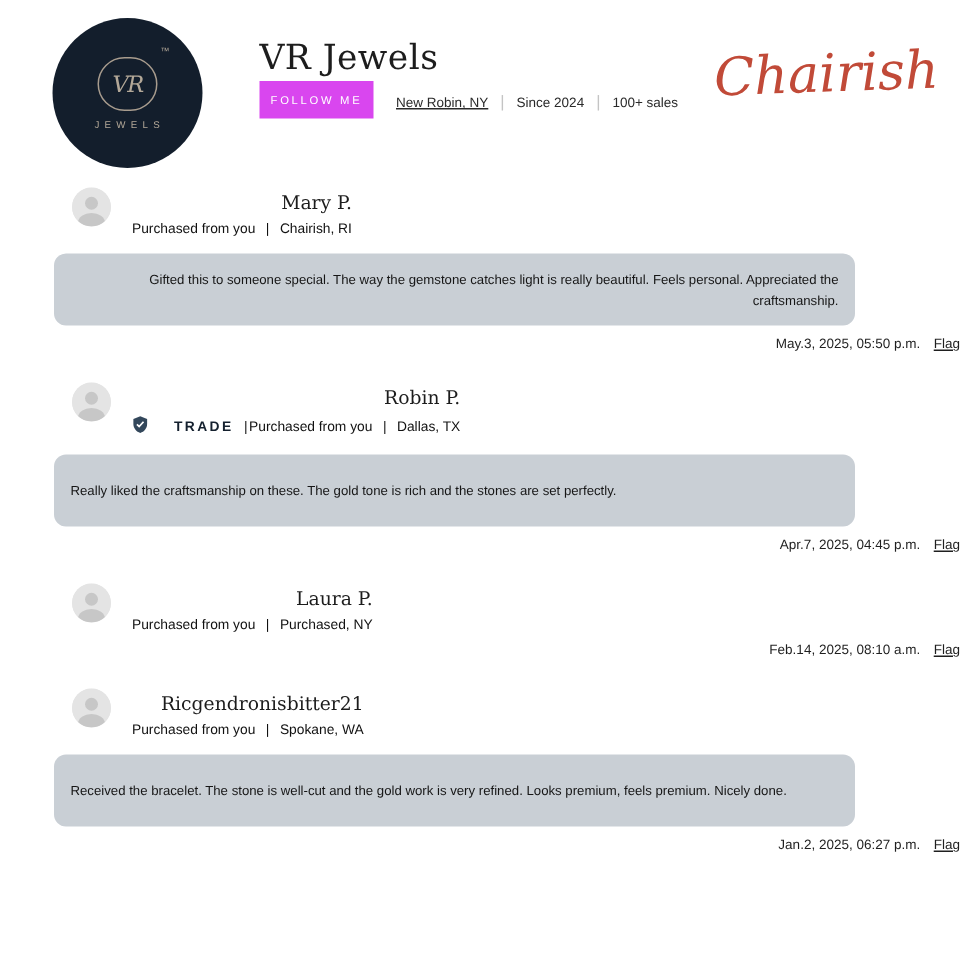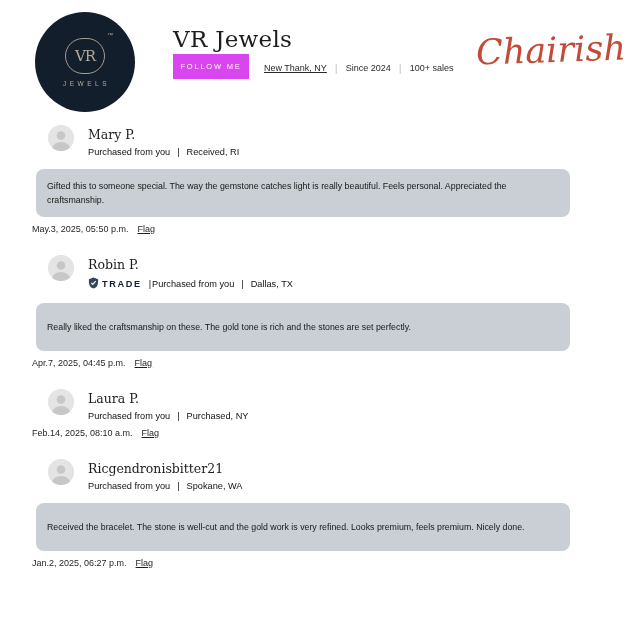--- a/index.html
+++ b/index.html
@@ -4,48 +4,48 @@
 <style>
   html,body{margin:0;padding:0;background:#ffffff;}
   body{width:640px;height:640px;overflow:hidden;font-family:"Liberation Sans",sans-serif;color:#1c1c1c;}
   .page{position:relative;width:640px;height:640px;}
 
   
   .header{position:relative;height:113px;}
   .logo-circle{position:absolute;left:35px;top:12px;width:100px;height:100px;border-radius:50%;
     background:#131e2c;display:flex;flex-direction:column;align-items:center;justify-content:center;}
   .logo-frame{position:relative;width:38px;height:34px;border:1.3px solid #a89c8e;border-radius:18px;
-    display:flex;align-items:center;justify-content:center;}
+    display:flex;align-items:center;justify-content:center;font-style:italic;}
   .logo-vr{font-family:"DejaVu Serif",serif;font-size:15px;color:#b3a898;letter-spacing:-1px;}
   .logo-tm{position:absolute;top:-7px;right:-9px;font-size:6px;color:#b3a898;}
   .logo-word{margin-top:6px;font-size:6.5px;letter-spacing:3.5px;color:#b3a898;padding-left:3px;}
 
   .store-title{position:absolute;left:173px;top:26px;font-family:"DejaVu Serif",serif;
     font-size:23px;color:#1d1d1d;letter-spacing:.3px;}
   .follow-btn{position:absolute;left:173px;top:54px;width:76px;height:25px;background:#d946ef;
     color:#ffffff;font-size:7.5px;letter-spacing:1.8px;display:flex;align-items:center;
     justify-content:center;border:none;cursor:pointer;font-family:"Liberation Sans",sans-serif;}
   .meta{position:absolute;left:264px;top:62px;font-size:9px;color:#2a2a2a;display:flex;
     align-items:center;}
   .meta .loc{color:#2a2a2a;text-decoration:underline;cursor:pointer;}
   .meta .bar{color:#c4c4c4;margin:0 8px;font-size:11px;}
   .chairish{position:absolute;right:14px;top:30px;font-family:"DejaVu Serif",serif;
     font-style:italic;font-size:35px;color:#c14a38;transform:rotate(-2deg);white-space:nowrap;}
 
   
-  .reviews{padding-top:12px;}
+  .reviews{padding-top:12px;text-align:right;}
   .review{margin-bottom:21px;}
   .r-head{margin-left:48px;display:flex;gap:14px;}
   .avatar{width:26px;height:26px;border-radius:50%;overflow:hidden;background:#e4e4e4;flex:none;}
   .avatar svg{display:block;}
   .r-name{font-family:"DejaVu Serif",serif;font-size:12.5px;color:#1c1c1c;padding-top:2px;}
   .r-sub{margin-top:5px;font-size:9.2px;color:#111111;display:flex;align-items:center;}
   .r-sub .sep{margin:0 7px;color:#111111;}
   .r-sub .sep.tight{margin:0 1px 0 7px;}
-  .trade-badge{display:flex;align-items:center;gap:3px;}
+  .trade-badge{display:flex;align-items:center;gap:17px;}
   .trade-label{font-weight:bold;letter-spacing:1.6px;font-size:9.2px;color:#14202e;}
   .r-box{margin:12px 0 0 36px;width:534px;box-sizing:border-box;min-height:48px;
     background:#c9cfd5;border-radius:8px;display:flex;align-items:center;padding:4px 11px;}
   .r-box p{margin:0;font-size:8.8px;line-height:1.6;color:#161616;}
   .r-date{margin:7px 0 0 32px;font-size:9px;color:#1f1f1f;}
   .r-date .flag{margin-left:9px;text-decoration:underline;color:#1f1f1f;cursor:pointer;}
 </style>
 </head>
 <body>
 
@@ -59,21 +59,21 @@
         <span class="logo-tm">™</span>
       </div>
       <div class="logo-word">JEWELS</div>
     </div>
 
     <div class="store-title">VR Jewels</div>
 
     <button class="follow-btn">FOLLOW ME</button>
 
     <div class="meta">
-      <a class="loc">New Thank, NY</a>
+      <a class="loc">New Robin, NY</a>
       <span class="bar">|</span>
       <span>Since 2024</span>
       <span class="bar">|</span>
       <span>100+ sales</span>
     </div>
 
     <div class="chairish">Chairish</div>
   </div>
 
   <div class="reviews">
@@ -85,21 +85,21 @@
             <circle cx="13" cy="13" r="13" fill="#e4e4e4"></circle>
             <circle cx="13" cy="10.5" r="4.3" fill="#c7c7c7"></circle>
             <ellipse cx="13" cy="23.5" rx="9" ry="6.5" fill="#c7c7c7"></ellipse>
           </svg>
         </div>
         <div class="r-id">
           <div class="r-name">Mary P.</div>
           <div class="r-sub">
             <span>Purchased from you</span>
             <span class="sep">|</span>
-            <span>Received, RI</span>
+            <span>Chairish, RI</span>
           </div>
         </div>
       </div>
       <div class="r-box">
         <p>Gifted this to someone special. The way the gemstone catches light is really beautiful. Feels personal. Appreciated the craftsmanship.</p>
       </div>
       <div class="r-date">
         <span>May.3, 2025, 05:50 p.m.</span><a class="flag">Flag</a>
       </div>
     </div>

